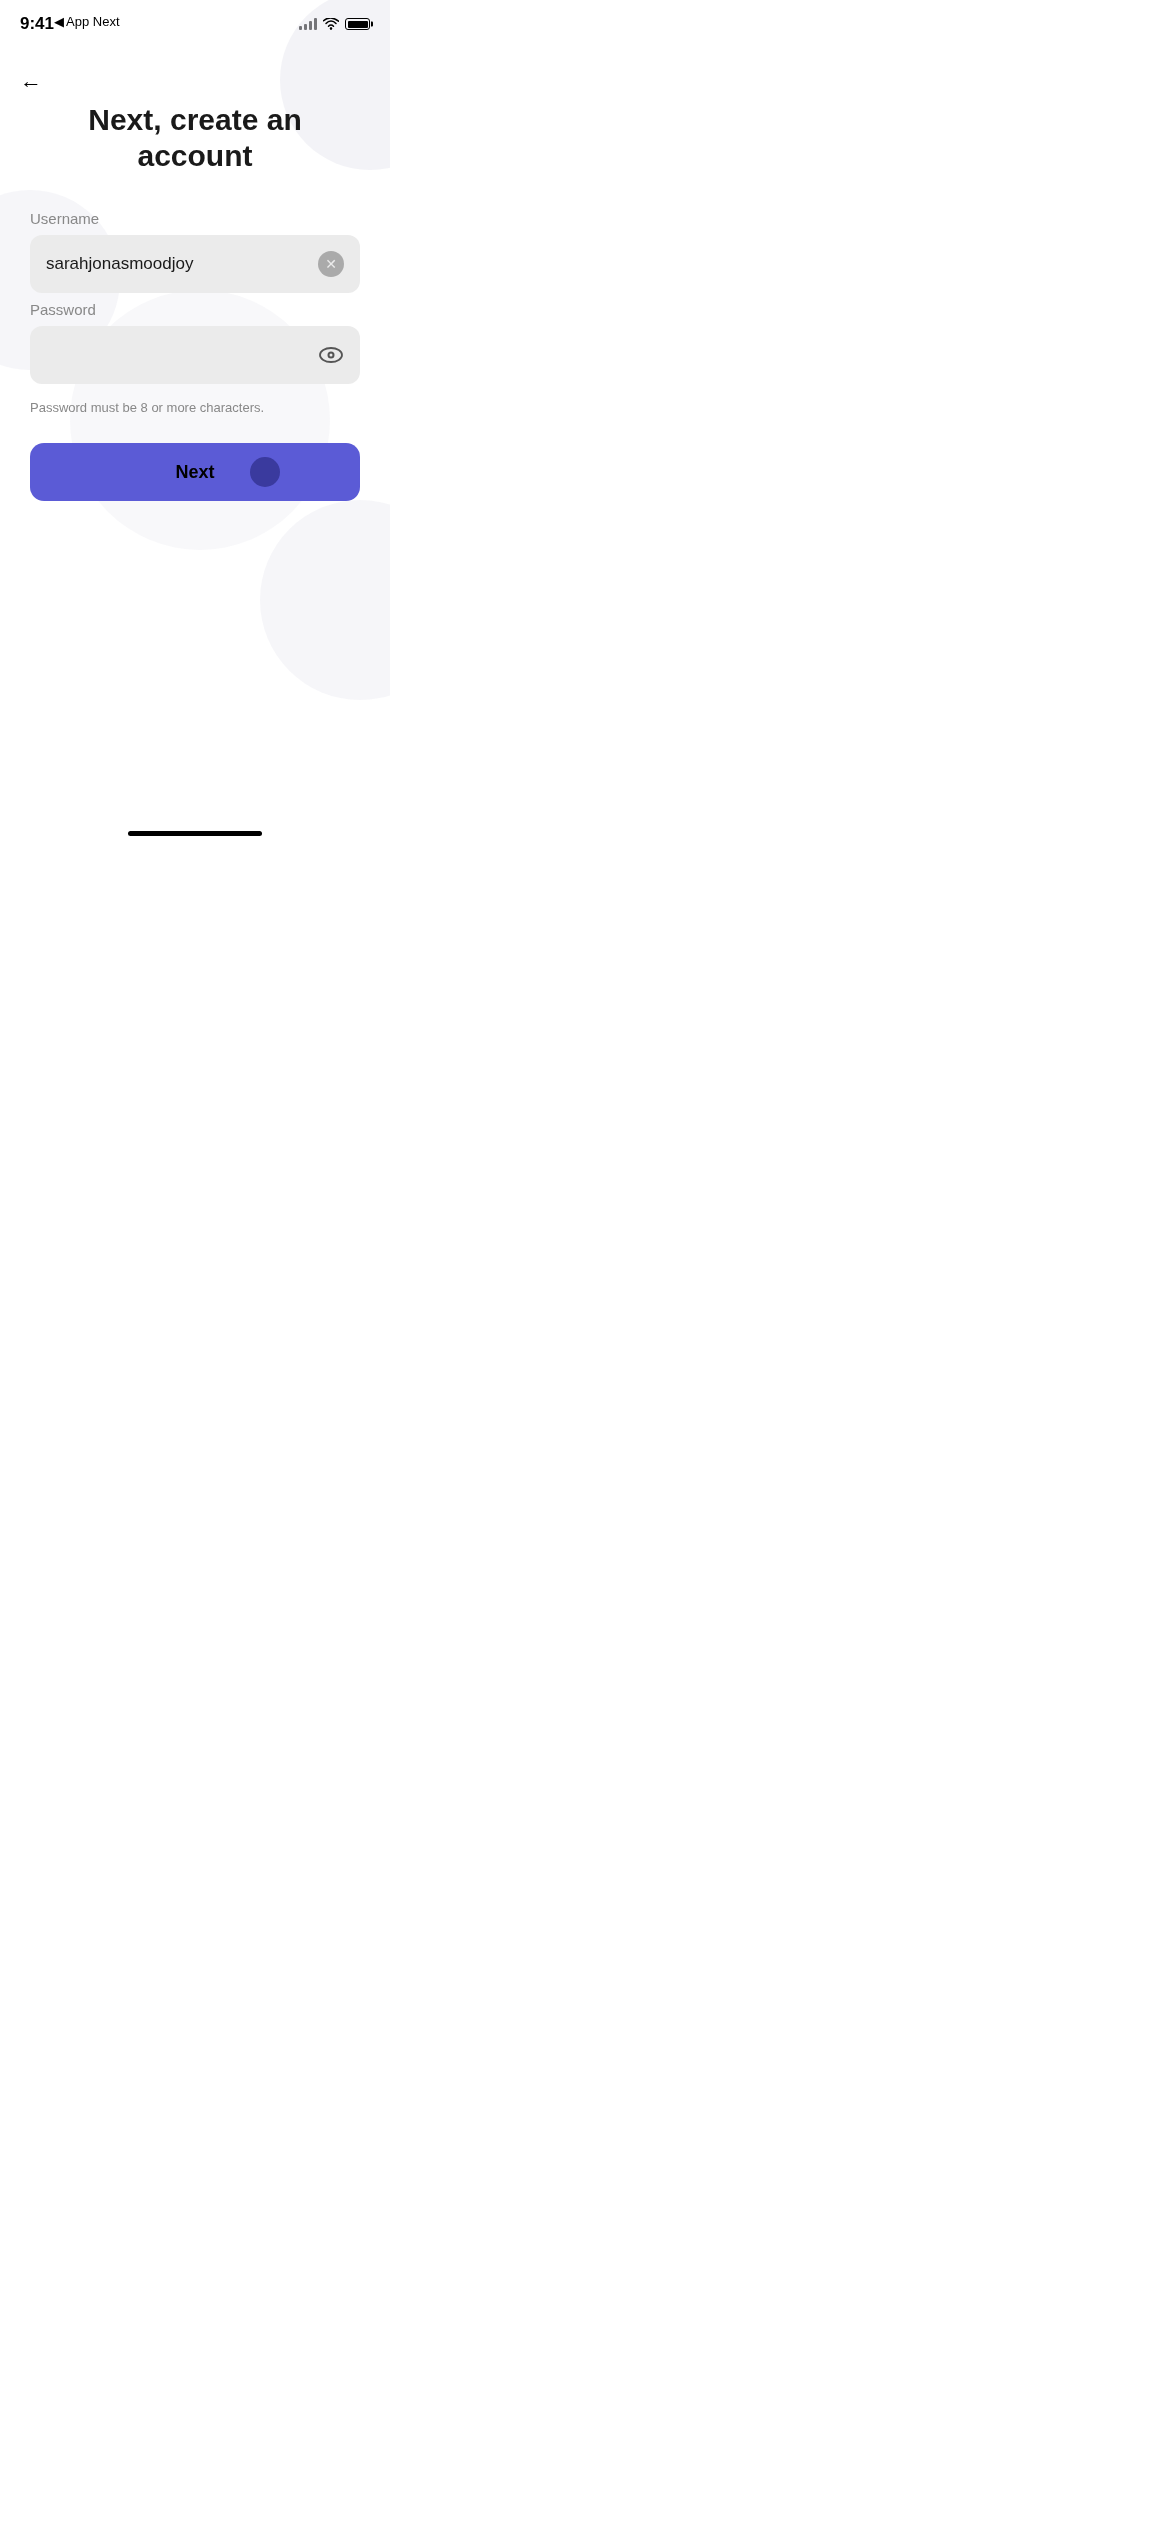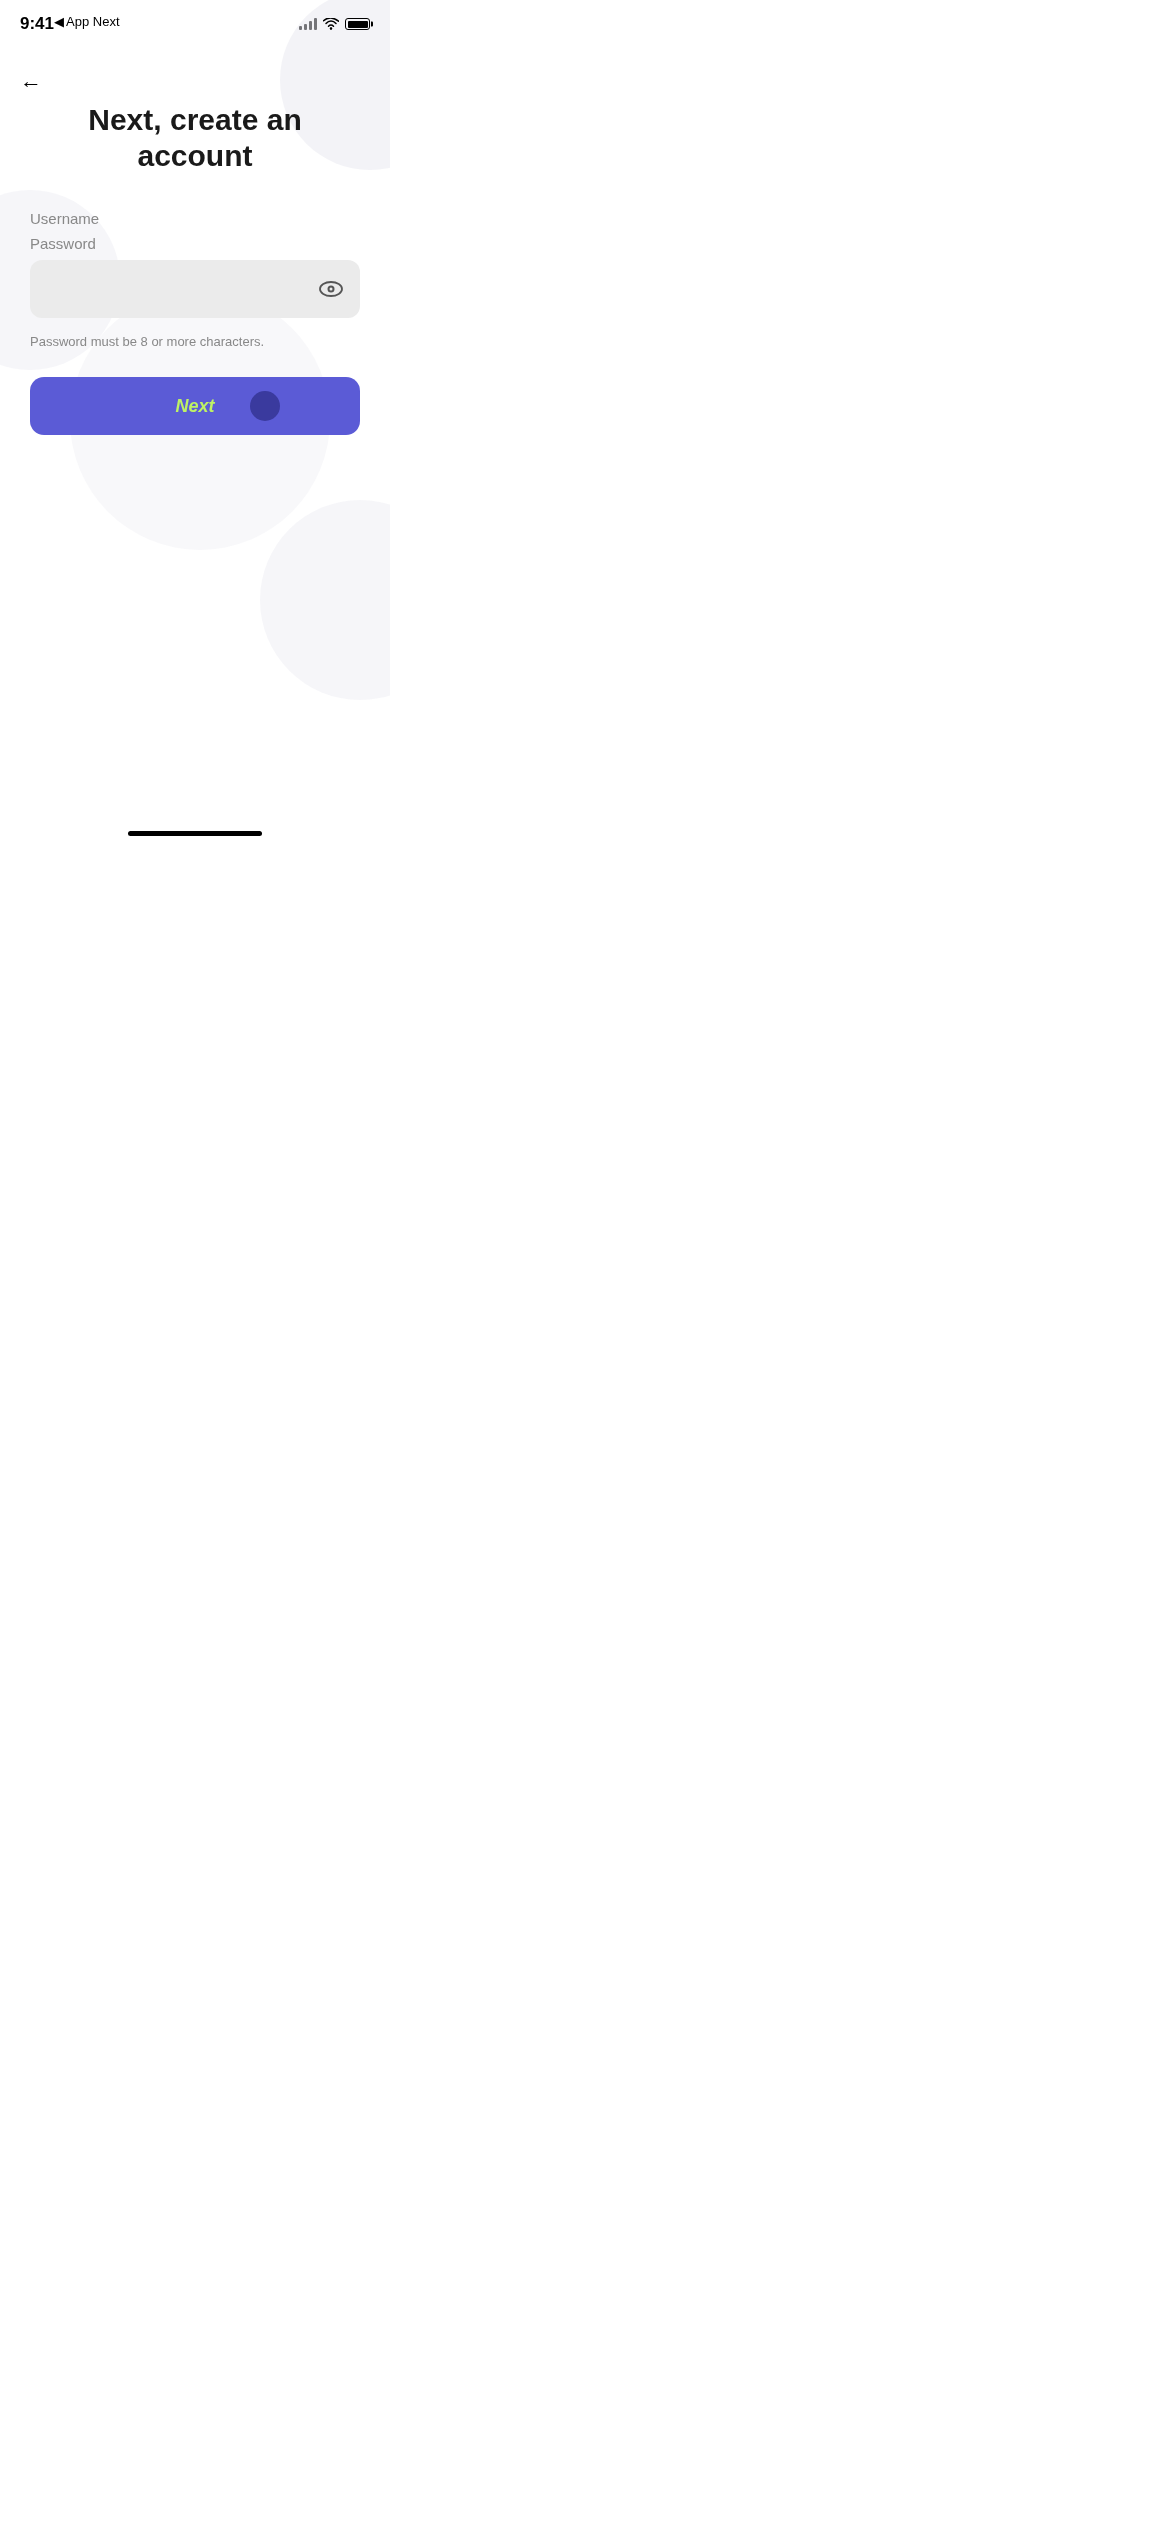--- a/index.html
+++ b/index.html
@@ -234,22 +234,21 @@
       align-items: center;
       justify-content: center;
       cursor: pointer;
       position: relative;
       margin-top: 8px;
     }
 
     .next-button-label {
       font-size: 18px;
       font-weight: 600;
-      color: #bef264;
-      font-style: italic;
+      color: #000000;
     }
 
     .next-button-dot {
       width: 30px;
       height: 30px;
       background: #3a3a9e;
       border-radius: 50%;
       position: absolute;
       right: 80px;
     }
@@ -312,20 +311,26 @@
 <div class="back-button">
   <span class="back-arrow">←</span>
 </div>
 
 <div class="main-content">
 
   <h1 class="page-title">Next, create an account</h1>
 
   <div class="username-section">
     <div class="field-label">Username</div>
+    <div class="input-container">
+      <input class="input-field" type="text" value="sarahjonasmoodjoy" style="">
+      <div class="input-clear-btn">
+        <div class="clear-circle">✕</div>
+      </div>
+    </div>
   </div>
 
   <div class="password-section">
     <div class="field-label">Password</div>
     <div class="input-container">
       <input class="input-field" type="password" style="">
       <div class="eye-icon">
         <svg width="24" height="18" viewBox="0 0 24 18" xmlns="http://www.w3.org/2000/svg">
           <ellipse cx="12" cy="9" rx="11" ry="7" stroke="#555" stroke-width="1.8" fill="none"></ellipse>
           <circle cx="12" cy="9" r="3.5" fill="#555"></circle>

